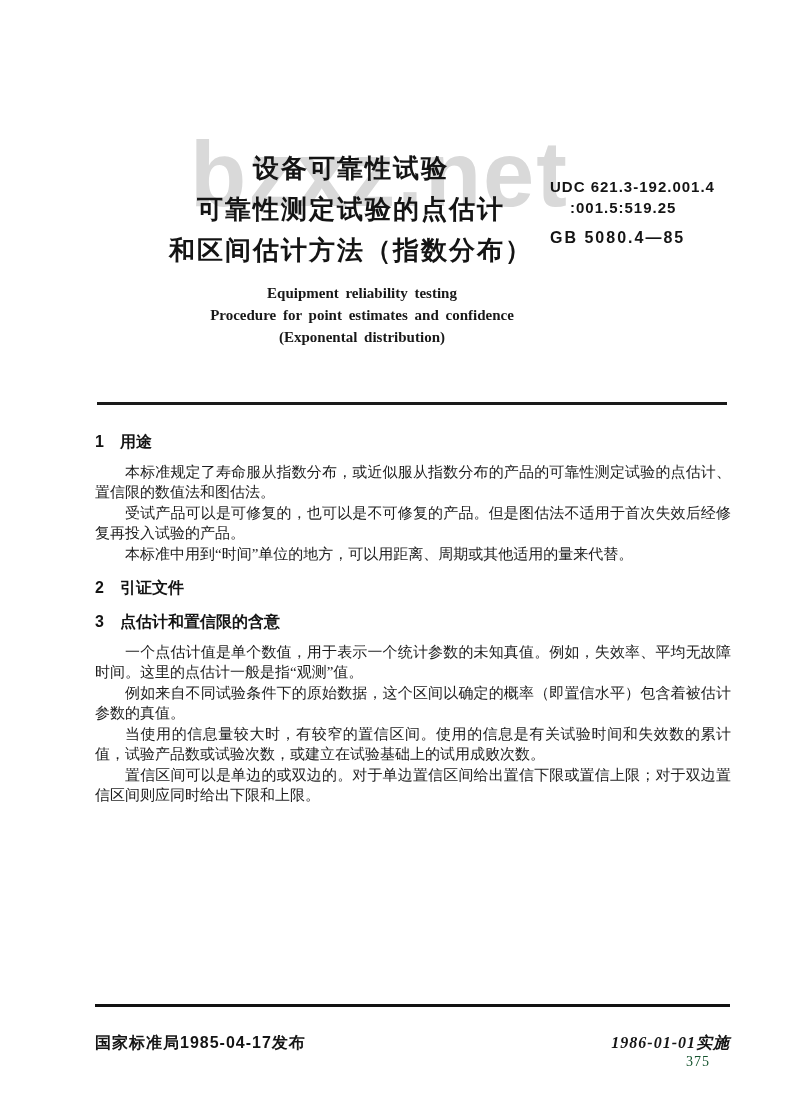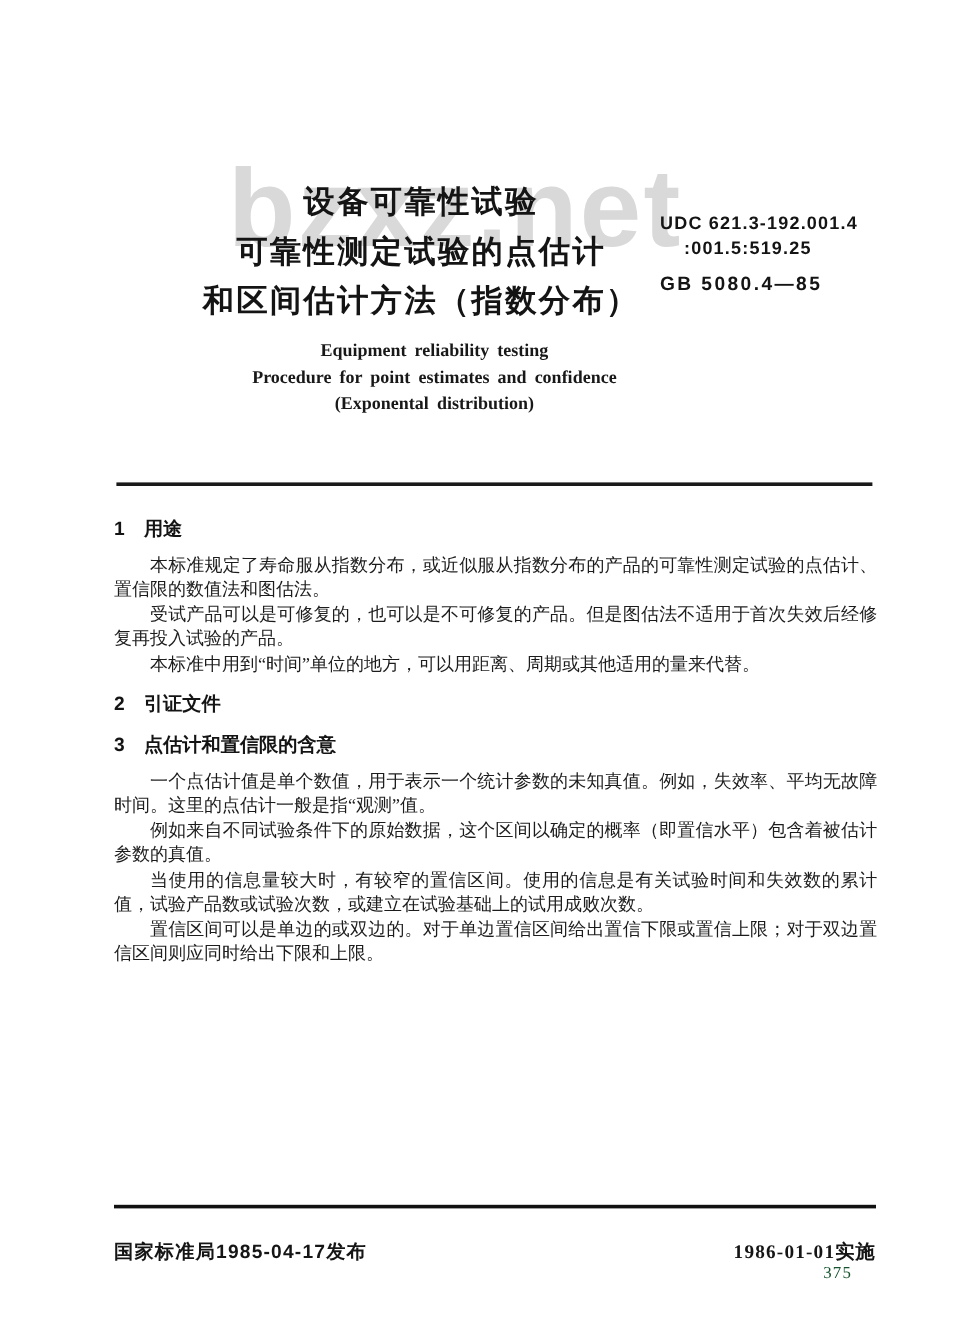--- a/index.html
+++ b/index.html
@@ -108,20 +108,21 @@
   .footer-issued {
     font-family: "Liberation Sans", sans-serif;
     font-weight: bold;
     font-size: 16px;
     letter-spacing: 1px;
     color: #151515;
   }
   .footer-implemented {
     font-family: "Liberation Serif", serif;
     font-weight: bold;
+    font-style: italic;
     font-size: 16px;
     letter-spacing: 1px;
     color: #151515;
   }
   .page-number {
     position: absolute; z-index: 2;
     left: 686px; top: 1054px;
     font-size: 14px;
     letter-spacing: 1px;
     color: #14532d;

